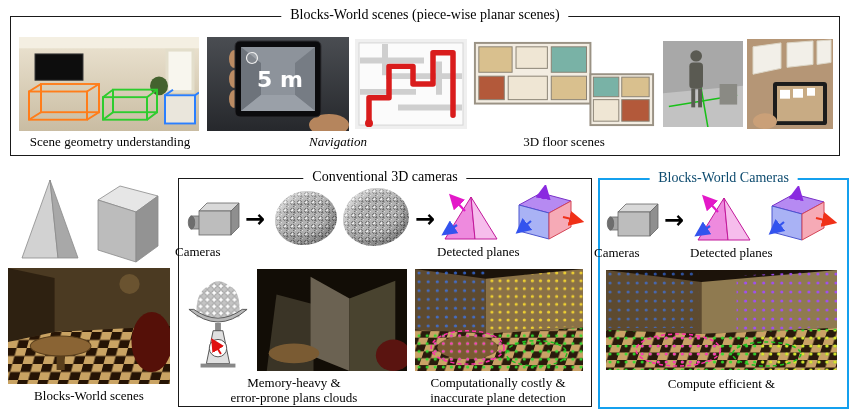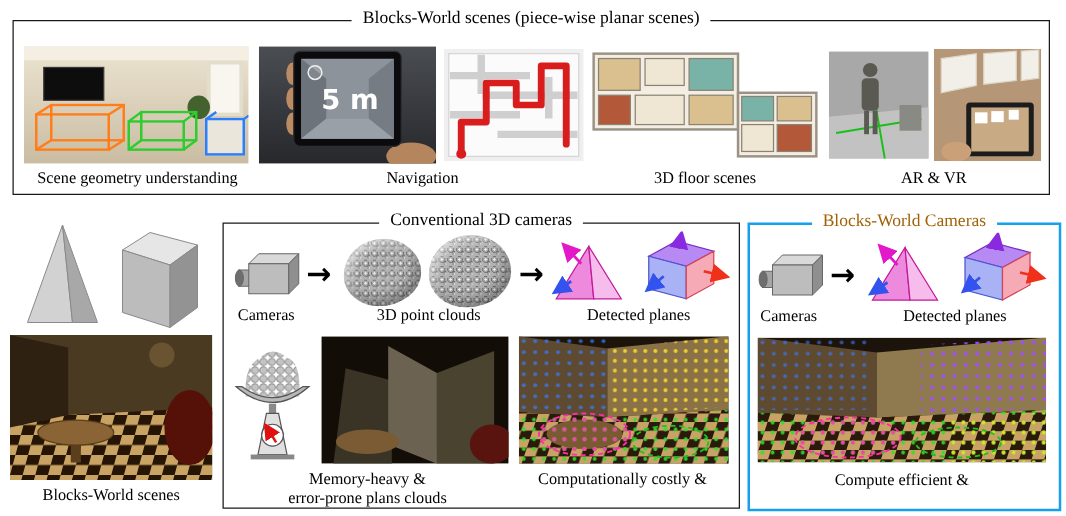--- a/index.html
+++ b/index.html
@@ -2,23 +2,23 @@
 <html><head>
 <meta charset="utf-8">
 <style>
   html,body{margin:0;padding:0;background:#fff;}
   .fig{position:relative;width:853px;height:413px;background:#fff;
        font-family:"Liberation Serif","DejaVu Serif",serif;color:#000;overflow:hidden;}
   .box{position:absolute;border:1.6px solid #1a1a1a;background:#fff;}
   .box.blue{border:2.2px solid #14a0ee;}
   .boxtitle{position:absolute;top:-10px;left:50%;transform:translateX(-50%);
             background:#fff;padding:0 9px;font-size:14px;white-space:nowrap;z-index:3;}
-  .boxtitle.blue{color:#a16207;}
+  .boxtitle.blue{color:#0c4a6e;}
   .cap{position:absolute;text-align:center;font-size:13px;line-height:15px;}
-  .lbl{position:absolute;text-align:center;font-size:13px;line-height:14px;}
+  .lbl{position:absolute;text-align:left;font-size:13px;line-height:14px;}
   .cap span{display:block;}
   .img{position:absolute;overflow:hidden;}
   .img svg{display:block;}
   .arr{position:absolute;font:700 24px "DejaVu Sans",sans-serif;line-height:1;color:#000;}
   .pcloud{position:absolute;background:#b3b3b3;
     border-radius:52% 48% 55% 45%/55% 50% 50% 45%;
     background-image:
       radial-gradient(circle 2.6px at 3.5px 3.5px,#ececec 0 1px,#a9a9a9 1px 2.2px,#747474 2.2px 2.6px,transparent 2.7px),
       radial-gradient(circle 2.6px at 7px 7.5px,#dedede 0 1px,#9d9d9d 1px 2.2px,#6d6d6d 2.2px 2.6px,transparent 2.7px);
     background-size:7px 8px;
@@ -142,23 +142,22 @@
         <rect x="26" y="44" width="54" height="44" rx="3" fill="#1c1c1c"></rect>
         <rect x="30" y="48" width="46" height="36" fill="#c8ab84"></rect>
         <rect x="33" y="52" width="10" height="9" fill="#fff"></rect>
         <rect x="46" y="51" width="10" height="9" fill="#fff"></rect>
         <rect x="60" y="50" width="8" height="8" fill="#fff"></rect>
         <ellipse cx="18" cy="84" rx="12" ry="8" fill="#caa078"></ellipse>
       </svg>
     </div>
 
     <div class="cap" style="left:4px;width:190px;top:117px;">Scene geometry understanding</div>
-    <div class="cap" style="left:196px;width:262px;top:117px;">Navigation</div>
+    <div class="cap" style="left:196px;width:262px;top:117px;font-style:italic;">Navigation</div>
     <div class="cap" style="left:458px;width:190px;top:117px;">3D floor scenes</div>
-    <div class="cap" style="left:650px;width:172px;top:117px;">AR &amp; VR</div>
   </div>
 
   <div class="img" style="left:14px;top:172px;width:150px;height:92px;">
     <svg width="150" height="92" viewBox="0 0 150 92">
       <g stroke="#8a8a8a" stroke-width="0.8">
         <polygon points="36,8 8,86 44,86" fill="#d2d2d2"></polygon>
         <polygon points="36,8 44,86 64,86" fill="#a8a8a8"></polygon>
         <polygon points="84,28 106,14 144,24 122,40" fill="#e6e6e6"></polygon>
         <polygon points="84,28 122,40 122,90 84,78" fill="#bcbcbc"></polygon>
         <polygon points="122,40 144,24 144,74 122,90" fill="#939393"></polygon>
@@ -230,21 +229,20 @@
         <polygon points="80,20 102,8 132,16 110,28" fill="#b68af2" stroke="#7a30c8"></polygon>
         <polygon points="80,20 110,28 110,54 80,46" fill="#a9b2f5" stroke="#4b55cf"></polygon>
         <polygon points="110,28 132,16 132,42 110,54" fill="#f6aab6" stroke="#d44557"></polygon>
         <line x1="104" y1="14" x2="106" y2="3" stroke="#8a2ae0" stroke-width="2.2" marker-end="url(#mP1)"></line>
         <line x1="92" y1="36" x2="80" y2="46" stroke="#3353ee" stroke-width="2.2" marker-end="url(#mB1)"></line>
         <line x1="124" y1="32" x2="141" y2="36" stroke="#f03018" stroke-width="2.2" marker-end="url(#mR1)"></line>
       </svg>
     </div>
 
     <div class="lbl" style="left:-4px;width:76px;top:66px;">Cameras</div>
-    <div class="lbl" style="left:92px;width:144px;top:66px;">3D point clouds</div>
     <div class="lbl" style="left:258px;width:148px;top:66px;">Detected planes</div>
 
     <div class="img" style="left:8px;top:92px;width:62px;height:100px;">
       <svg width="62" height="100" viewBox="0 0 64 100">
         <defs>
           <pattern id="sdots" width="7" height="7" patternUnits="userSpaceOnUse">
             <circle cx="3.5" cy="3.5" r="3" fill="#c4c4c4" stroke="#8a8a8a" stroke-width="0.8"></circle>
           </pattern>
           <marker id="mRn" markerWidth="7" markerHeight="7" refX="5" refY="3.5" orient="auto">
               <path d="M0,0L7,3.5L0,7Z" fill="#e01010"></path>
@@ -304,20 +302,21 @@
         <ellipse cx="120" cy="86" rx="30" ry="13" fill="none" stroke="#20c020" stroke-width="1.5" stroke-dasharray="4 3"></ellipse>
       </svg>
     </div>
 
     <div class="cap" style="left:-2px;width:234px;top:196px;">
       <span>Memory-heavy &amp;</span>
       <span>error-prone plans clouds</span>
     </div>
     <div class="cap" style="left:230px;width:178px;top:196px;">
       <span>Computationally costly &amp;</span>
+      <span>inaccurate plane detection</span>
     </div>
   </div>
 
   <div class="box blue" style="left:598px;top:178px;width:247px;height:227px;">
     <div class="boxtitle blue">Blocks-World Cameras</div>
 
     <div class="img" style="left:4px;top:20px;width:60px;height:42px;">
       <svg width="60" height="42" viewBox="0 0 60 42">
         <g stroke="#666" stroke-width="0.8">
           <rect x="6" y="17" width="9" height="13" fill="#a5a5a5"></rect>

